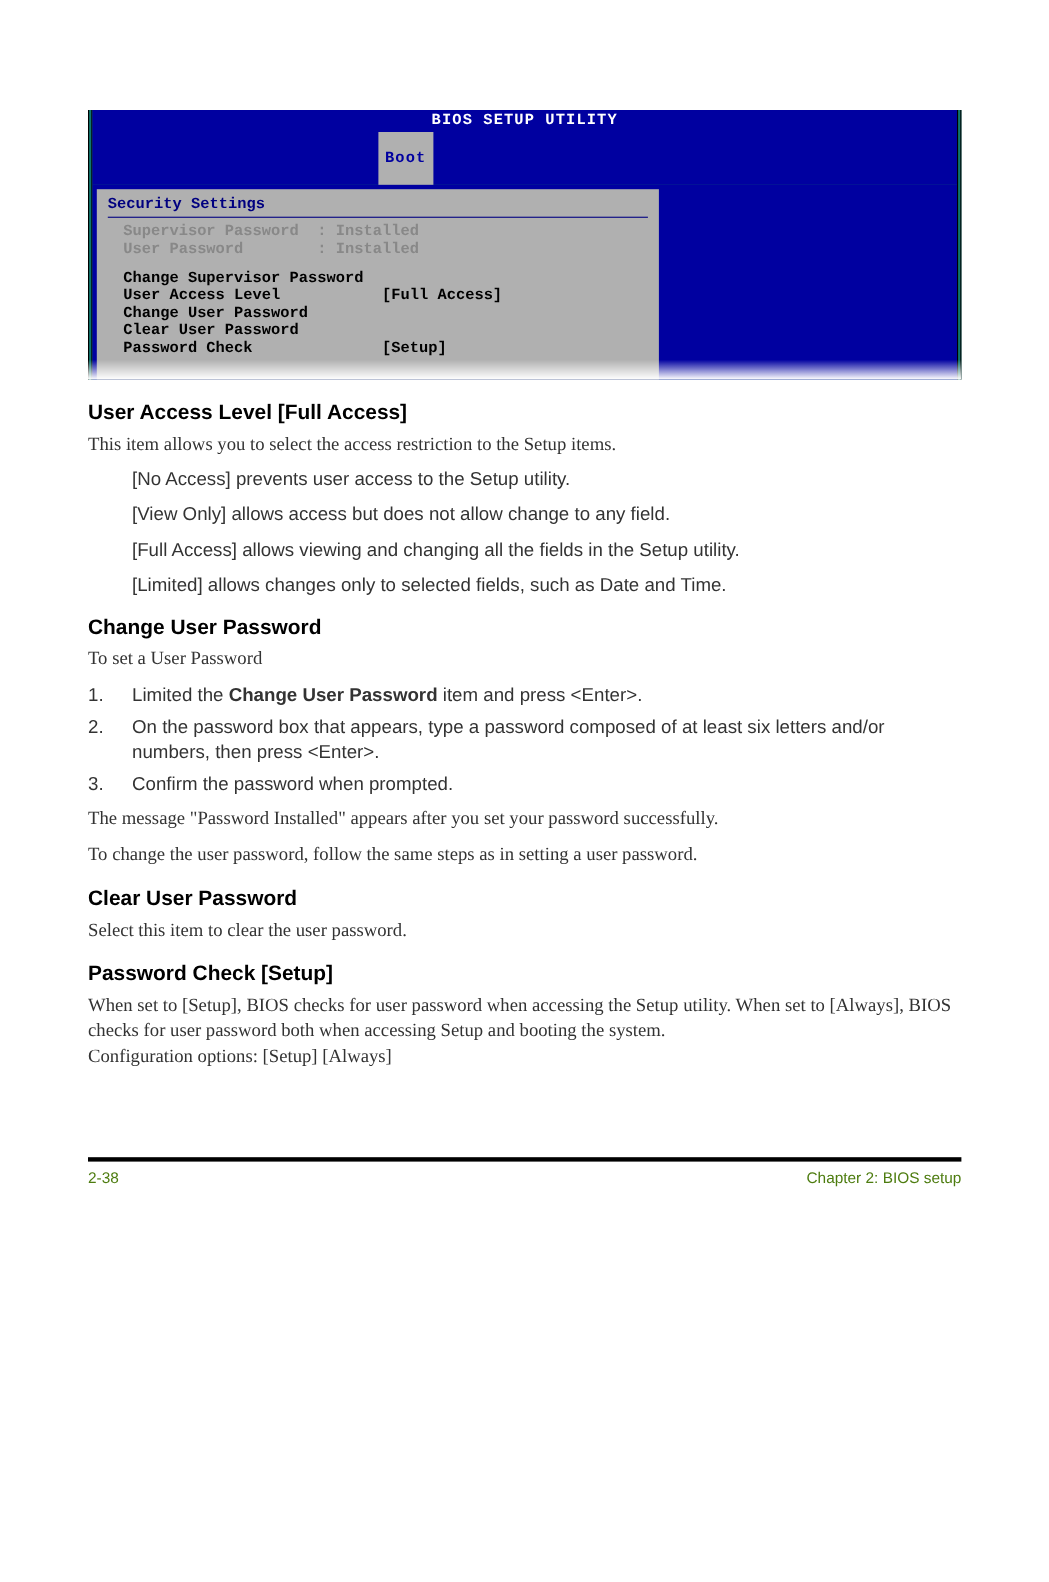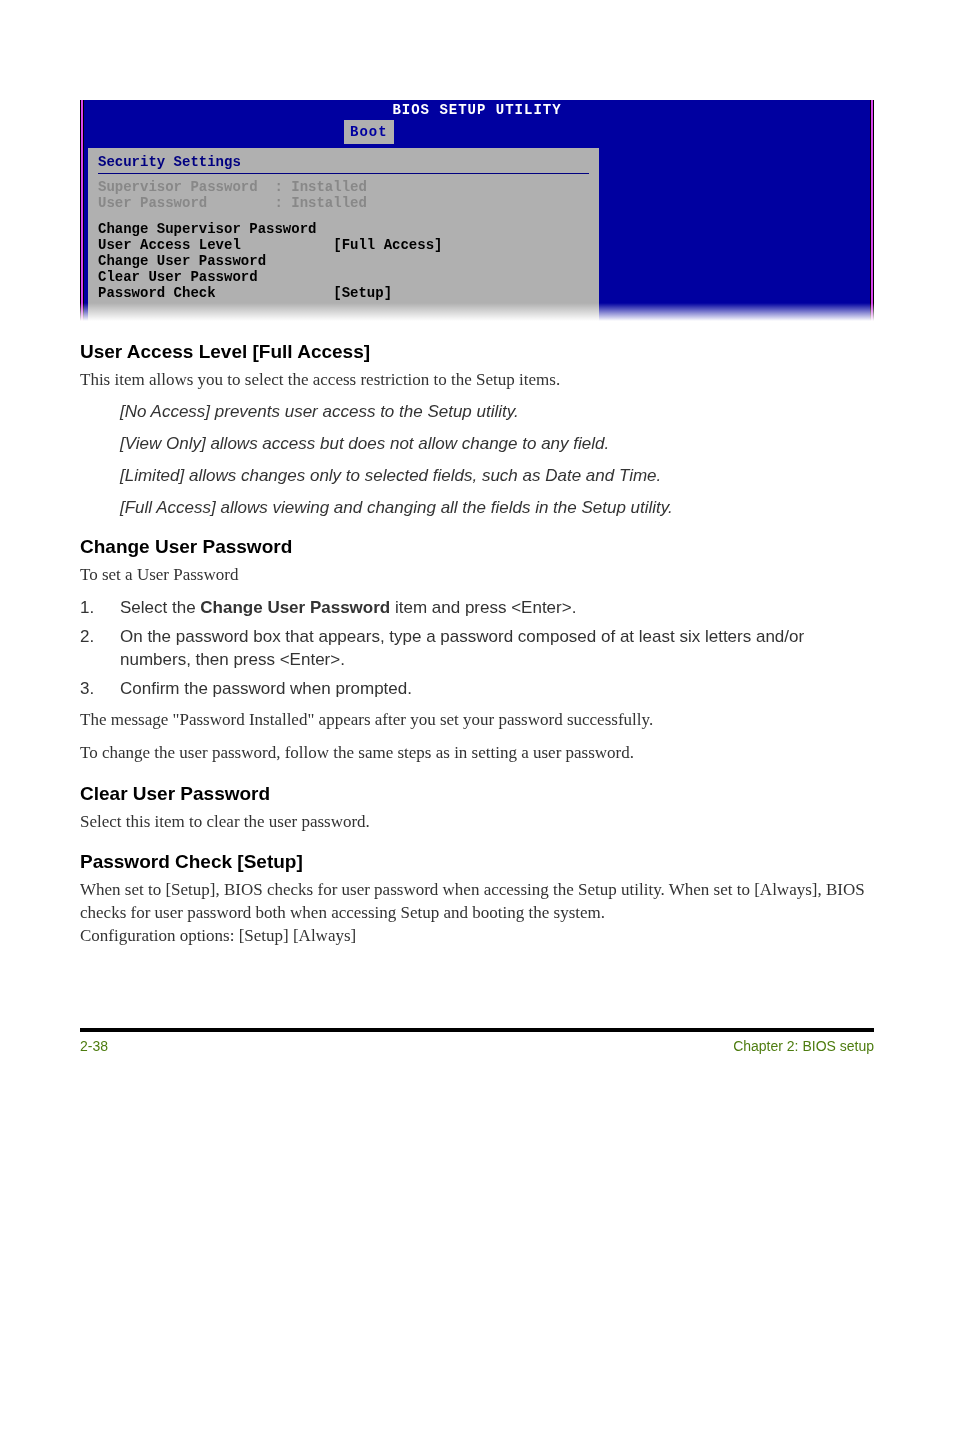--- a/index.html
+++ b/index.html
@@ -11,42 +11,42 @@
     margin: 0 auto;
     padding: 0;
   }
   .page {
     padding: 100px 80px 40px 80px;
   }
 
   
   .bios-wrap {
     width: 100%;
-    background: #d946ef;
+    background: #0f766e;
     border-left: 4px double #000;
     border-right: 4px double #000;
     font-family: "Courier New", Courier, monospace;
     font-size: 14px;
     font-weight: bold;
     position: relative;
     margin-bottom: 20px;
   }
   .bios-title-bar {
     background: #0000a0;
     color: #fff;
     text-align: center;
     padding: 2px 0 0 0;
     letter-spacing: 1px;
     position: relative;
   }
   .bios-tab {
     display: inline-block;
     background: #b0b0b0;
     color: #0000a0;
-    padding: 4px 6px;
+    padding: 16px 6px;
     margin-left: 260px;
     margin-top: 2px;
     margin-bottom: 0;
   }
   .bios-body {
     display: flex;
     background: #0000a0;
   }
   .bios-left {
     flex: 0 0 65%;
@@ -67,20 +67,21 @@
   .bios-hr {
     border: none;
     border-top: 1px solid #000080;
     margin: 3px 0 5px 0;
   }
   .bios-dim {
     color: #888;
   }
   .bios-row {
     white-space: pre;
+    margin-left: 14px;
   }
   .bios-sel {
     color: #000;
     font-weight: bold;
   }
   .bios-wrap-outer {
     position: relative;
   }
   .fade {
     position: absolute;
@@ -99,21 +100,20 @@
   }
   p.body {
     font-size: 17px;
     color: #333;
     line-height: 1.35;
     margin-bottom: 10px;
     font-family: Liberation Serif, serif;
   }
   .indent-list {
     margin-left: 40px;
-    font-style: italic;
   }
   .indent-list p {
     font-size: 17px;
     color: #333;
     margin-bottom: 12px;
   }
   ol.steps {
     list-style: none;
     margin-left: 0;
     counter-reset: step;
@@ -172,31 +172,31 @@
     <div class="fade"></div>
   </div>
 
   <h3 class="section">User Access Level [Full Access]</h3>
   <p class="body">
     <span>This item allows you to select the access restriction to the Setup items.</span><br>
   </p>
   <div class="indent-list">
     <p>[No Access] prevents user access to the Setup utility.</p>
     <p>[View Only] allows access but does not allow change to any field.</p>
+    <p>[Full Access] allows viewing and changing all the fields in the Setup utility.</p>
     <p>[Limited] allows changes only to selected fields, such as Date and Time.</p>
-    <p>[Full Access] allows viewing and changing all the fields in the Setup utility.</p>
   </div>
 
   <h3 class="section">Change User Password</h3>
   <p class="body">To set a User Password</p>
 
   <ol class="steps">
     <li>
       <span class="num">1.</span>
-      <span class="txt"><span>Select the </span><b>Change User Password</b><span> item and press &lt;Enter&gt;.</span></span>
+      <span class="txt"><span>Limited the </span><b>Change User Password</b><span> item and press &lt;Enter&gt;.</span></span>
     </li>
     <li>
       <span class="num">2.</span>
       <span class="txt">On the password box that appears, type a password composed of at least six letters and/or numbers, then press &lt;Enter&gt;.</span>
     </li>
     <li>
       <span class="num">3.</span>
       <span class="txt">Confirm the password when prompted.</span>
     </li>
   </ol>

